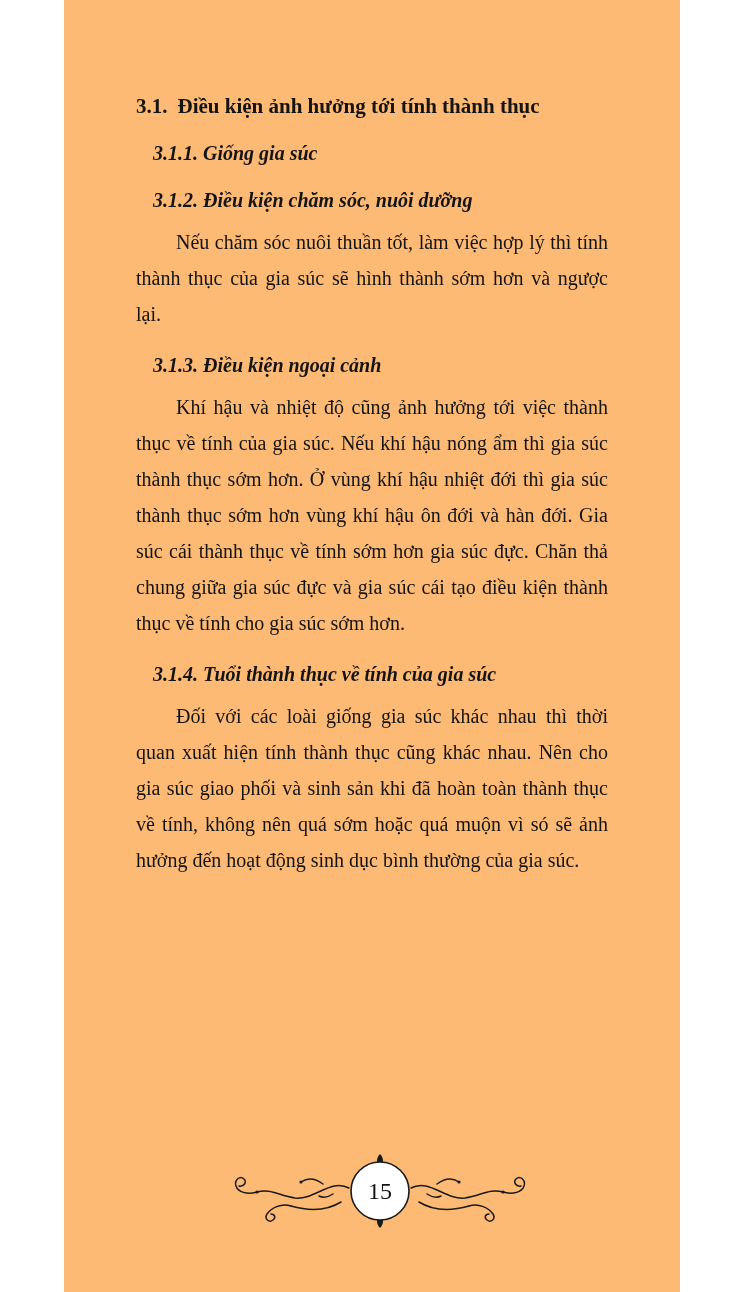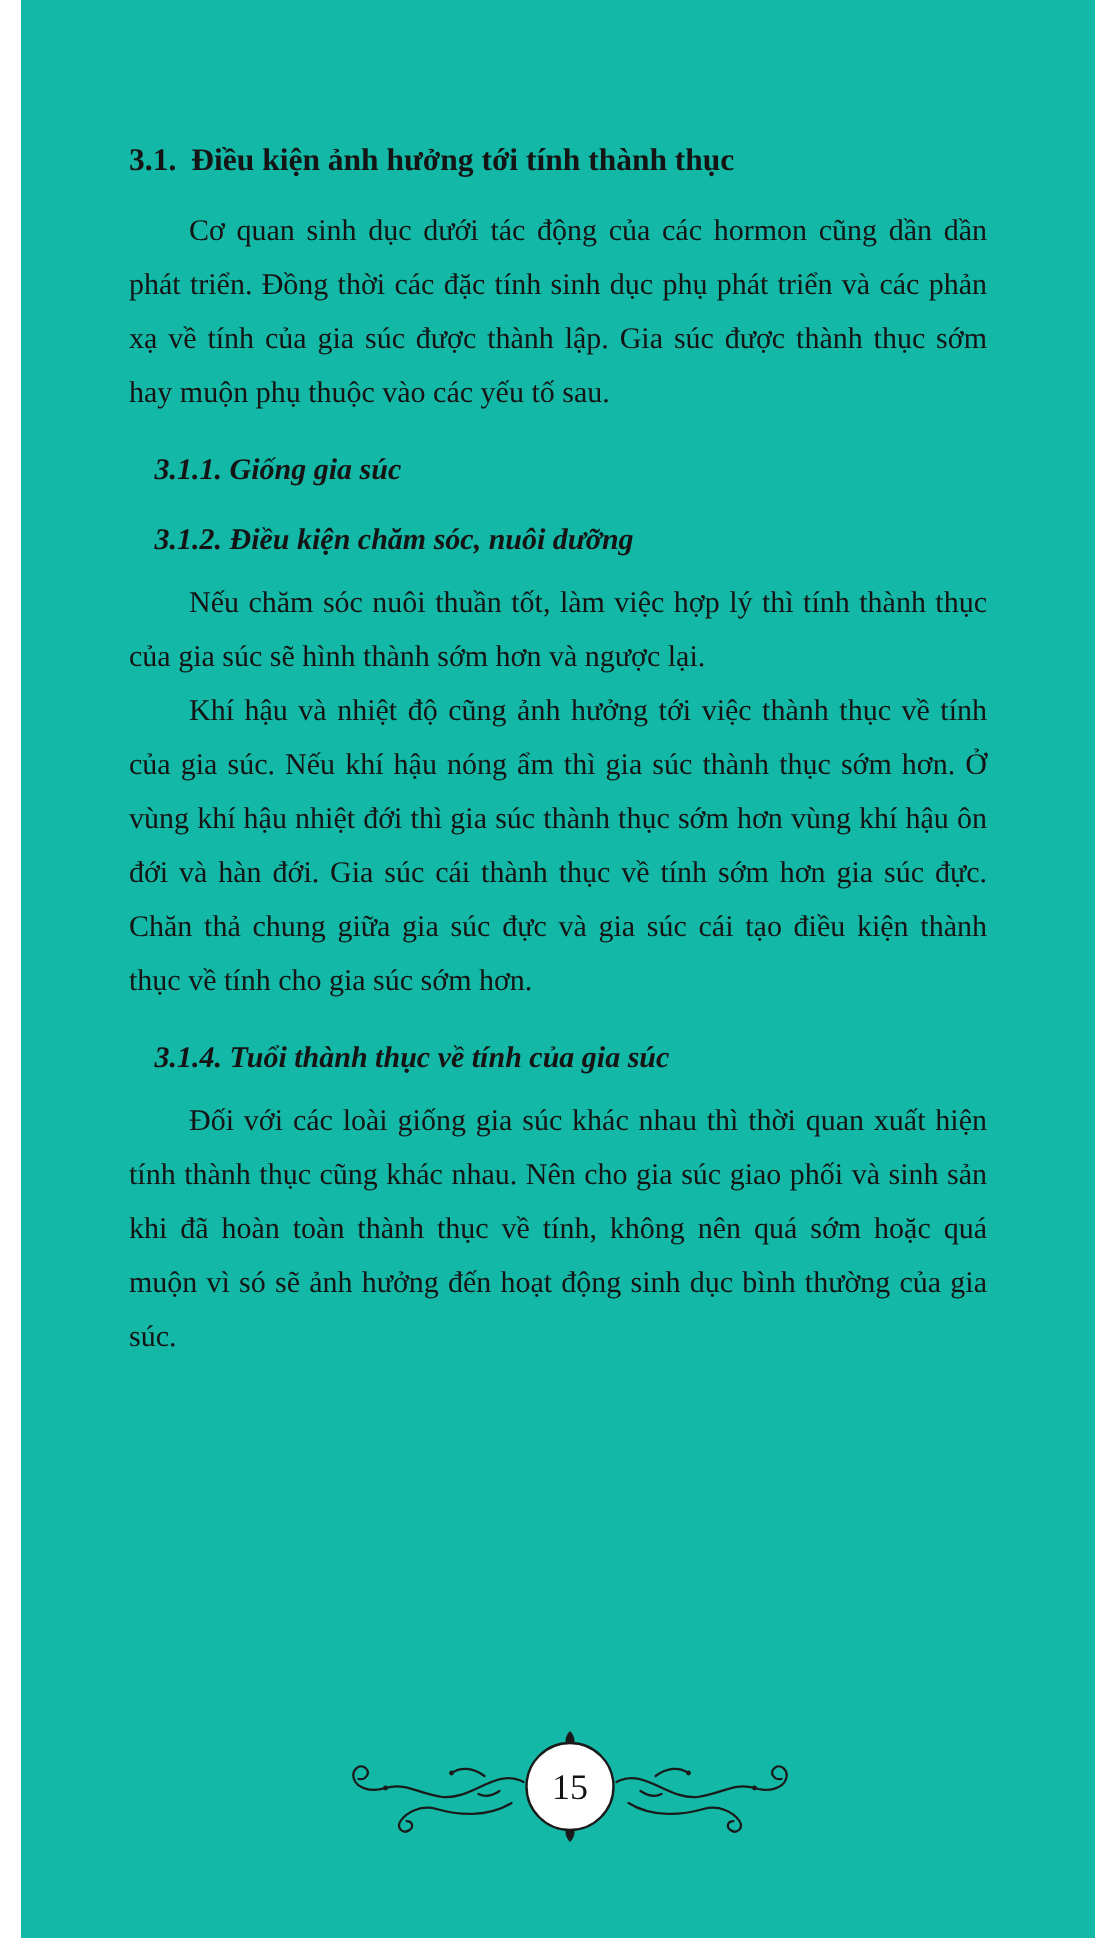--- a/index.html
+++ b/index.html
@@ -2,24 +2,24 @@
 <html lang="vi"><head>
 <meta charset="utf-8">
 <style>
   html, body {
     margin: 0;
     padding: 0;
     background: #ffffff;
   }
   .page {
     position: relative;
-    width: 716px;
+    width: 616px;
     height: 1292px;
     margin: 0 auto;
-    background: #14b8a6;
+    background: #fdba74;
     color: #141414;
     font-family: "Liberation Serif", "DejaVu Serif", serif;
     box-sizing: border-box;
     padding: 92px 72px 0 72px;
     overflow: hidden;
   }
   .main-heading {
     font-size: 21px;
     font-weight: bold;
     margin: 0 0 16px 0;
@@ -56,27 +56,27 @@
 </head>
 <body>
 
 <div class="page">
 
   <h1 class="main-heading">
     <span>3.1.</span>
     <span>Điều kiện ảnh hưởng tới tính thành thục</span>
   </h1>
 
-  <p class="body-para">Cơ quan sinh dục dưới tác động của các hormon cũng dần dần phát triển. Đồng thời các đặc tính sinh dục phụ phát triển và các phản xạ về tính của gia súc được thành lập. Gia súc được thành thục sớm hay muộn phụ thuộc vào các yếu tố sau.</p>
 
   <h2 class="sub-heading">3.1.1. Giống gia súc</h2>
 
   <h2 class="sub-heading">3.1.2. Điều kiện chăm sóc, nuôi dưỡng</h2>
   <p class="body-para">Nếu chăm sóc nuôi thuần tốt, làm việc hợp lý thì tính thành thục của gia súc sẽ hình thành sớm hơn và ngược lại.</p>
 
+  <h2 class="sub-heading">3.1.3. Điều kiện ngoại cảnh</h2>
   <p class="body-para">Khí hậu và nhiệt độ cũng ảnh hưởng tới việc thành thục về tính của gia súc. Nếu khí hậu nóng ẩm thì gia súc thành thục sớm hơn. Ở vùng khí hậu nhiệt đới thì gia súc thành thục sớm hơn vùng khí hậu ôn đới và hàn đới. Gia súc cái thành thục về tính sớm hơn gia súc đực. Chăn thả chung giữa gia súc đực và gia súc cái tạo điều kiện thành thục về tính cho gia súc sớm hơn.</p>
 
   <h2 class="sub-heading">3.1.4. Tuổi thành thục về tính của gia súc</h2>
   <p class="body-para">Đối với các loài giống gia súc khác nhau thì thời quan xuất hiện tính thành thục cũng khác nhau. Nên cho gia súc giao phối và sinh sản khi đã hoàn toàn thành thục về tính, không nên quá sớm hoặc quá muộn vì só sẽ ảnh hưởng đến hoạt động sinh dục bình thường của gia súc.</p>
 
   <div class="footer-ornament-wrap">
     <svg width="330" height="86" viewBox="0 0 330 86" aria-hidden="true">
       <defs>
         <g id="flourish-left" fill="none" stroke="#1a1a1a" stroke-width="1.5" stroke-linecap="round">
           <path d="M134 40 C 116 30, 100 52, 80 50 C 64 48, 56 40, 42 44"></path>

